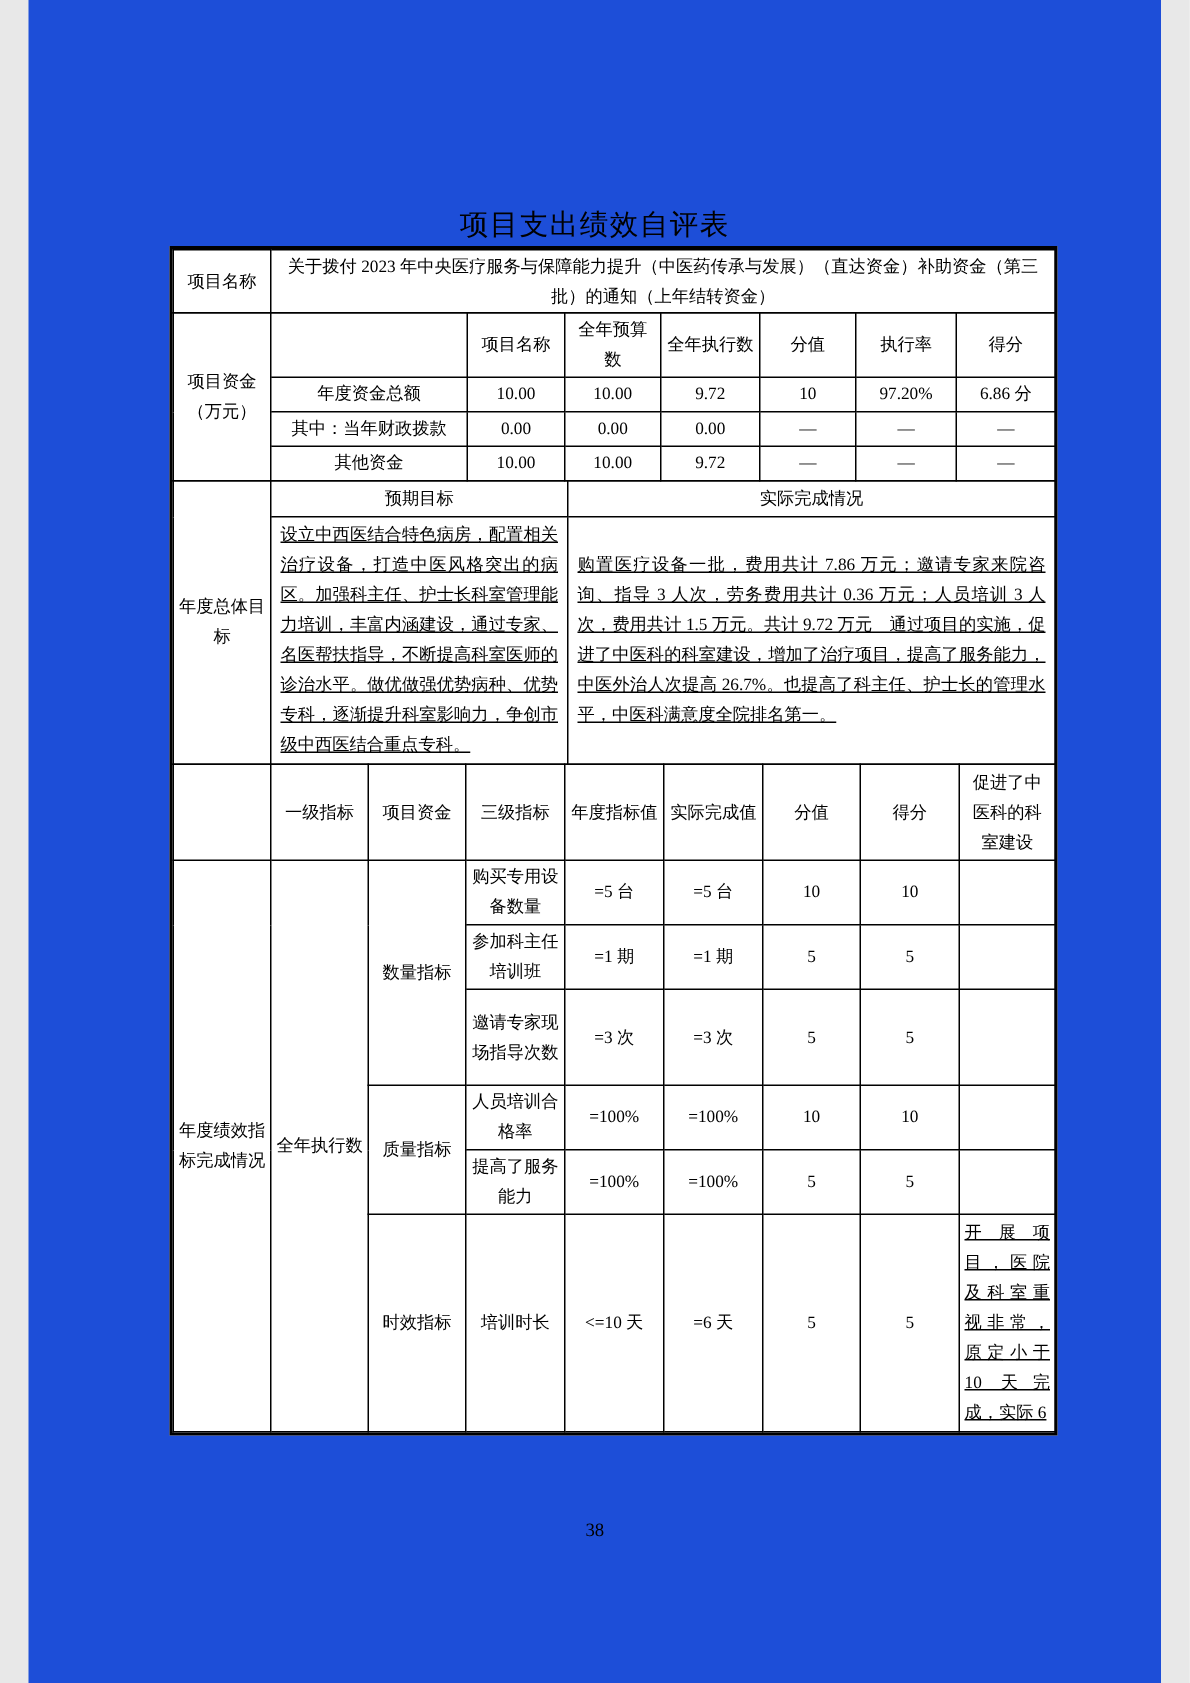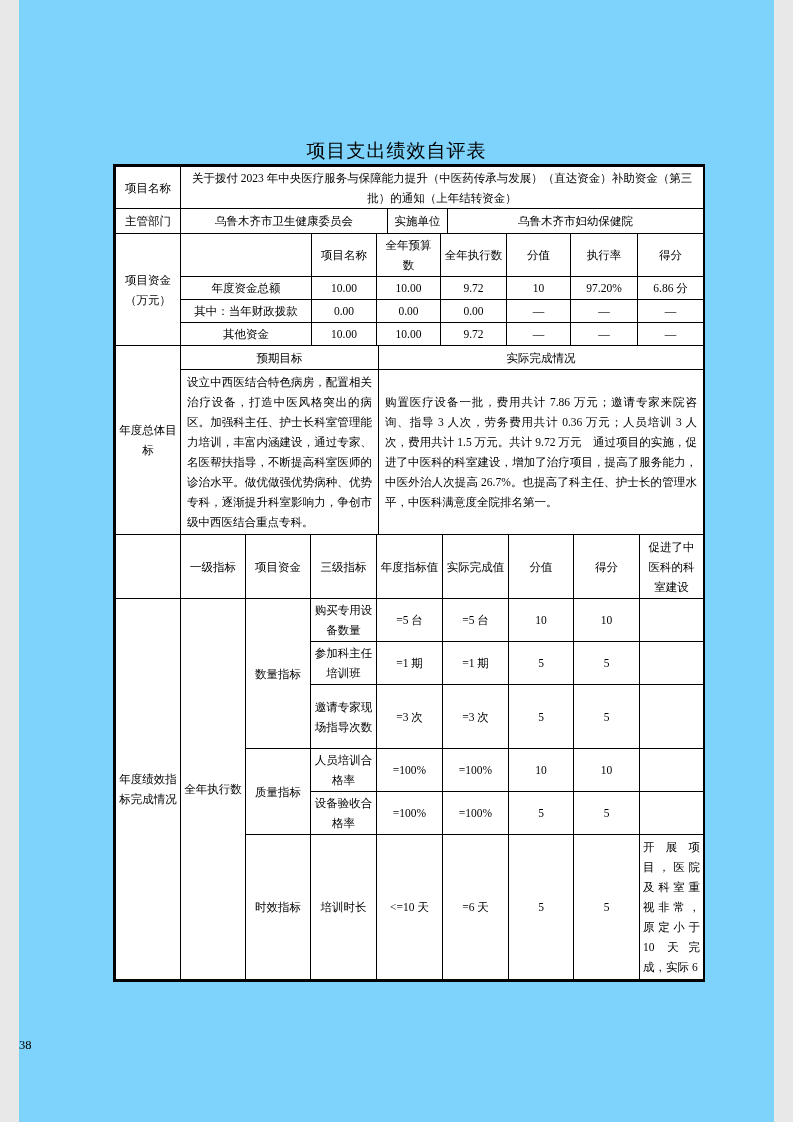--- a/index.html
+++ b/index.html
@@ -1,21 +1,21 @@
 <!DOCTYPE html>
 <html><head>
 <meta charset="utf-8">
 <style>
   * { box-sizing: border-box; margin: 0; padding: 0; }
   html, body { background: #e8e8e8; }
   body { font-family: "Liberation Serif", "DejaVu Serif", serif; color: #000; }
   .page {
     position: relative;
     width: 755px; height: 1122px;
-    background: #7dd3fc;
+    background: #1d4ed8;
     margin: 0 auto;
     overflow: hidden;
   }
   .doc-title {
     padding-top: 139px;
     font-size: 19px;
     font-weight: normal;
     text-align: center;
     line-height: 24px;
     letter-spacing: 1px;
@@ -41,26 +41,26 @@
   td {
     border: 1px solid #000;
     text-align: center;
     vertical-align: middle;
     font-size: 11.5px;
     line-height: 20px;
     padding: 1px 3px;
     overflow: hidden;
     word-break: break-word;
   }
-  .just { text-align: justify; text-justify: inter-ideograph; }
+  .just { text-align: justify; text-justify: inter-ideograph; text-decoration: underline; }
   .goal-text { padding: 2px 6px; }
   .dev-cell { padding: 2px 3px; }
   .page-number {
     margin-top: 56px;
-    text-align: left;
+    text-align: center;
     font-size: 12.5px;
   }
 </style>
 </head>
 <body>
 
 <div class="page">
 
   <h1 class="doc-title">项目支出绩效自评表</h1>
 
@@ -72,36 +72,20 @@
           <col style="width:523px">
         </colgroup>
       <tbody>
           <tr style="height:42px">
         <td>项目名称</td>
         <td style="padding:0 10px">关于拨付 2023 年中央医疗服务与保障能力提升（中医药传承与发展）（直达资金）补助资金（第三批）的通知（上年结转资金）</td>
       </tr>
     </tbody>
       </table>
 
-    <table>
-      <colgroup>
-          <col style="width:65px">
-          <col style="width:207px">
-          <col style="width:60px">
-          <col style="width:256px">
-        </colgroup>
-      <tbody>
-          <tr style="height:25px">
-        <td>主管部门</td>
-        <td>乌鲁木齐市卫生健康委员会</td>
-        <td>实施单位</td>
-        <td>乌鲁木齐市妇幼保健院</td>
-      </tr>
-    </tbody>
-      </table>
 
     <table>
       <colgroup>
         <col style="width:65px">
           <col style="width:131px">
           <col style="width:65px">
           <col style="width:64px">
         <col style="width:66px">
           <col style="width:64px">
           <col style="width:67px">
@@ -221,21 +205,21 @@
       <tr style="height:43px">
         <td rowspan="2">质量指标</td>
         <td>人员培训合格率</td>
         <td>=100%</td>
         <td>=100%</td>
         <td>10</td>
         <td>10</td>
         <td></td>
       </tr>
       <tr style="height:43px">
-        <td>设备验收合格率</td>
+        <td>提高了服务能力</td>
         <td>=100%</td>
         <td>=100%</td>
         <td>5</td>
         <td>5</td>
         <td></td>
       </tr>
       <tr style="height:130px">
         <td>时效指标</td>
         <td>培训时长</td>
         <td>&lt;=10 天</td>

